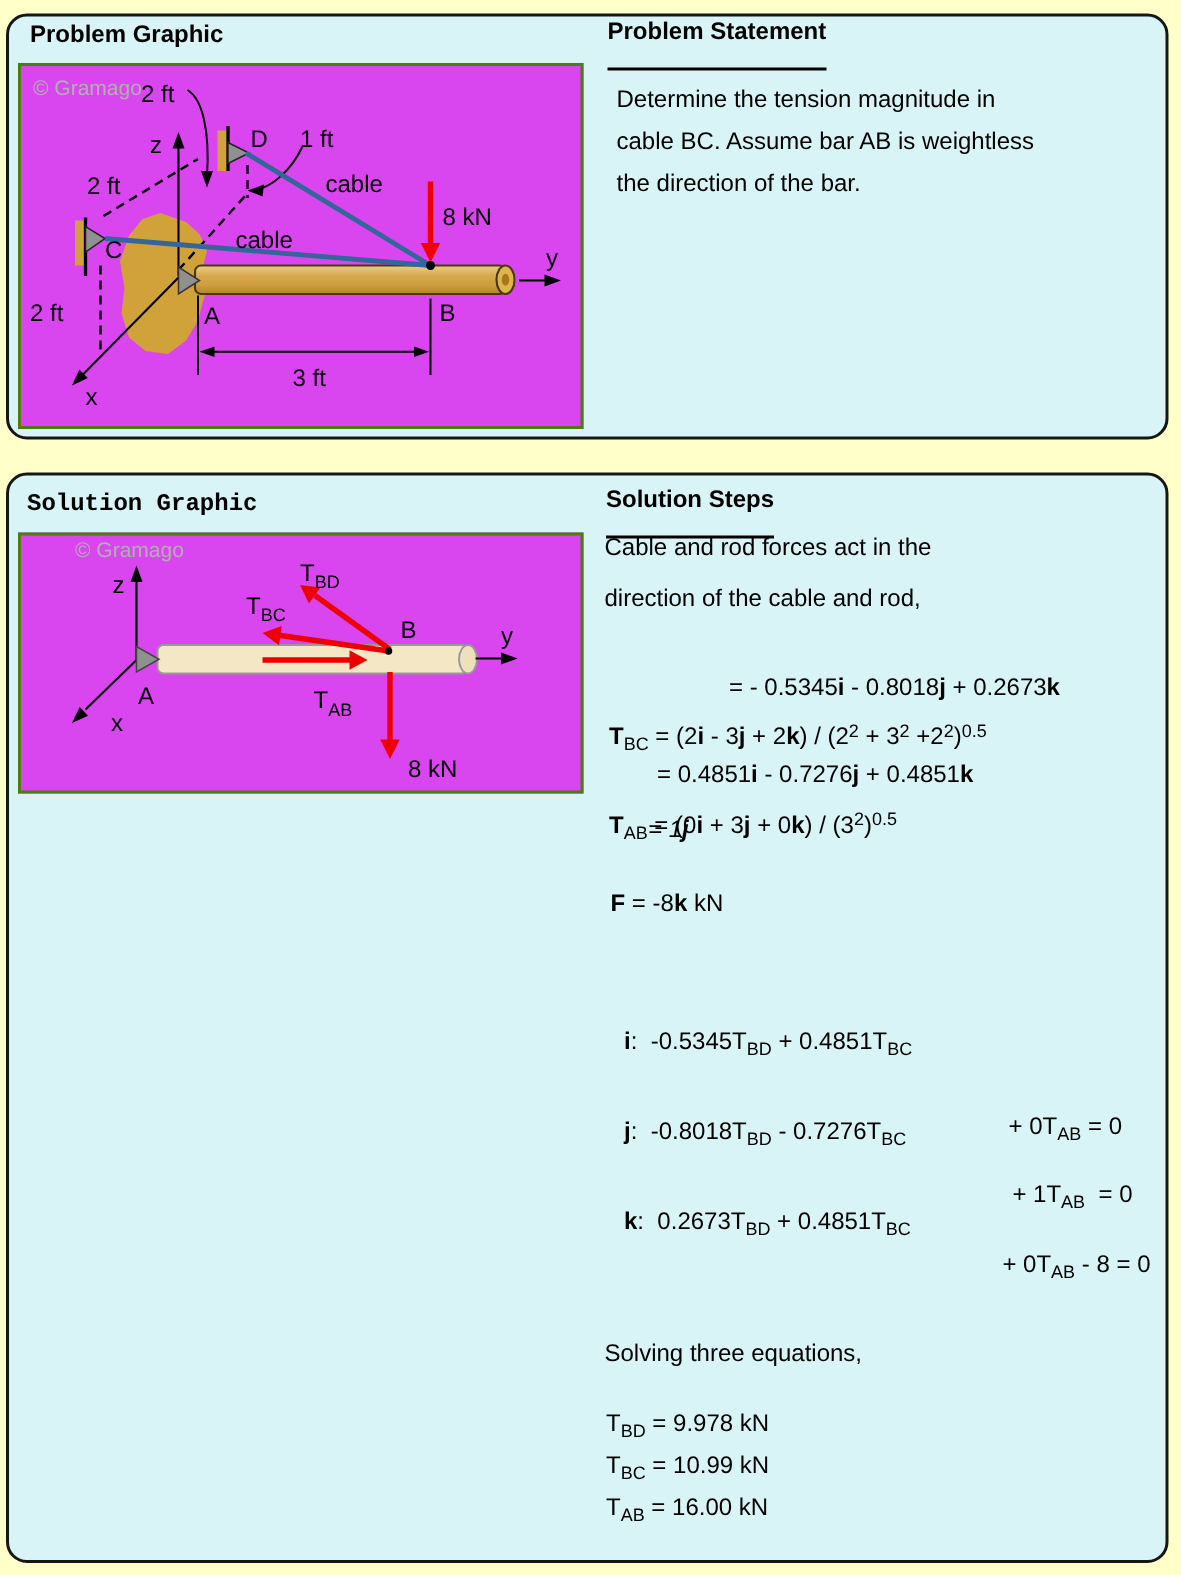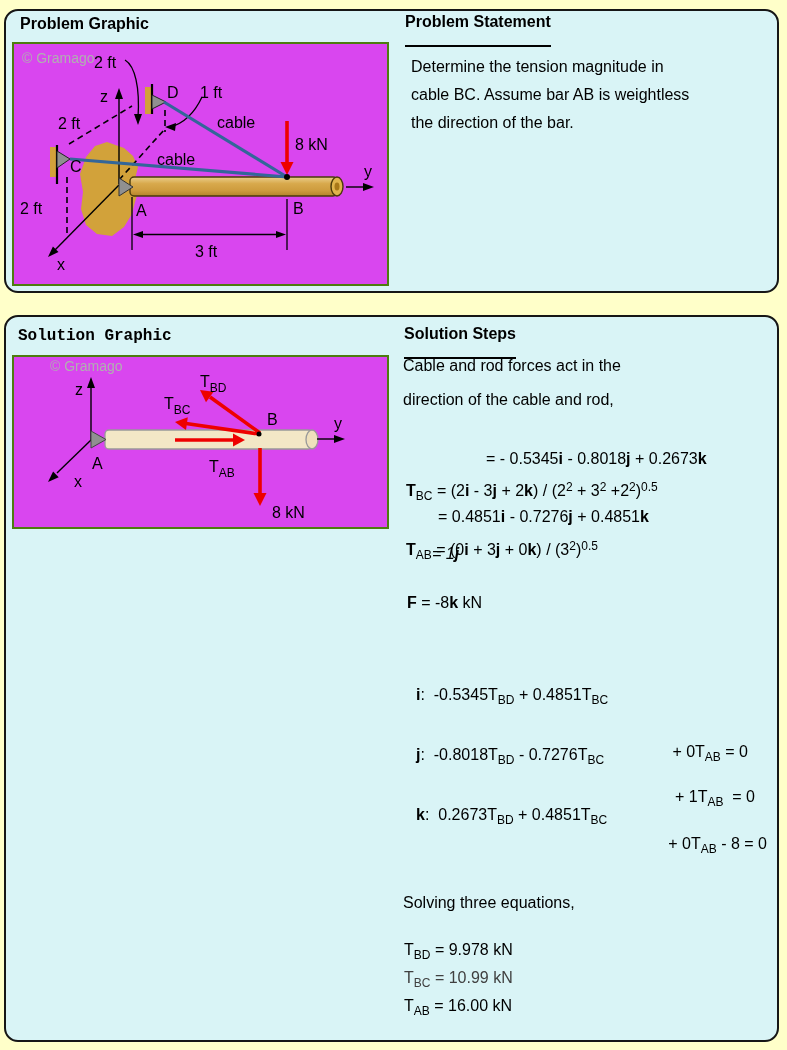--- a/index.html
+++ b/index.html
@@ -22,21 +22,21 @@
   #gbox2 { left:12px; top:355px; width:377px; height:174px; }
   .ptitle { position:absolute; font-size:16px; font-weight:bold; }
   .u { display:inline-block; border-bottom:2px solid #000; padding-bottom:14px; }
   .stmt { position:absolute; left:411px; top:53px; font-size:16px; line-height:28px; }
   .stmt div { white-space:pre; }
   .ln { position:absolute; font-size:16px; line-height:20px; white-space:pre; }
   .ln.r { text-align:right; }
   .b { font-weight:bold; }
   .sb { font-size:12px; vertical-align:-4px; }
   .sp { font-size:12px; vertical-align:5px; }
-  .red { color:#404040; }
+  .red { color:#000000; }
   svg text { font-family:"Liberation Sans", sans-serif; font-size:16px; fill:#000; }
   svg text.wm { font-size:14px; fill:#B0B0B0; }
 </style>
 </head>
 <body>
 
 <div id="page">
 
   <div class="panel" id="panel-problem"></div>
 

